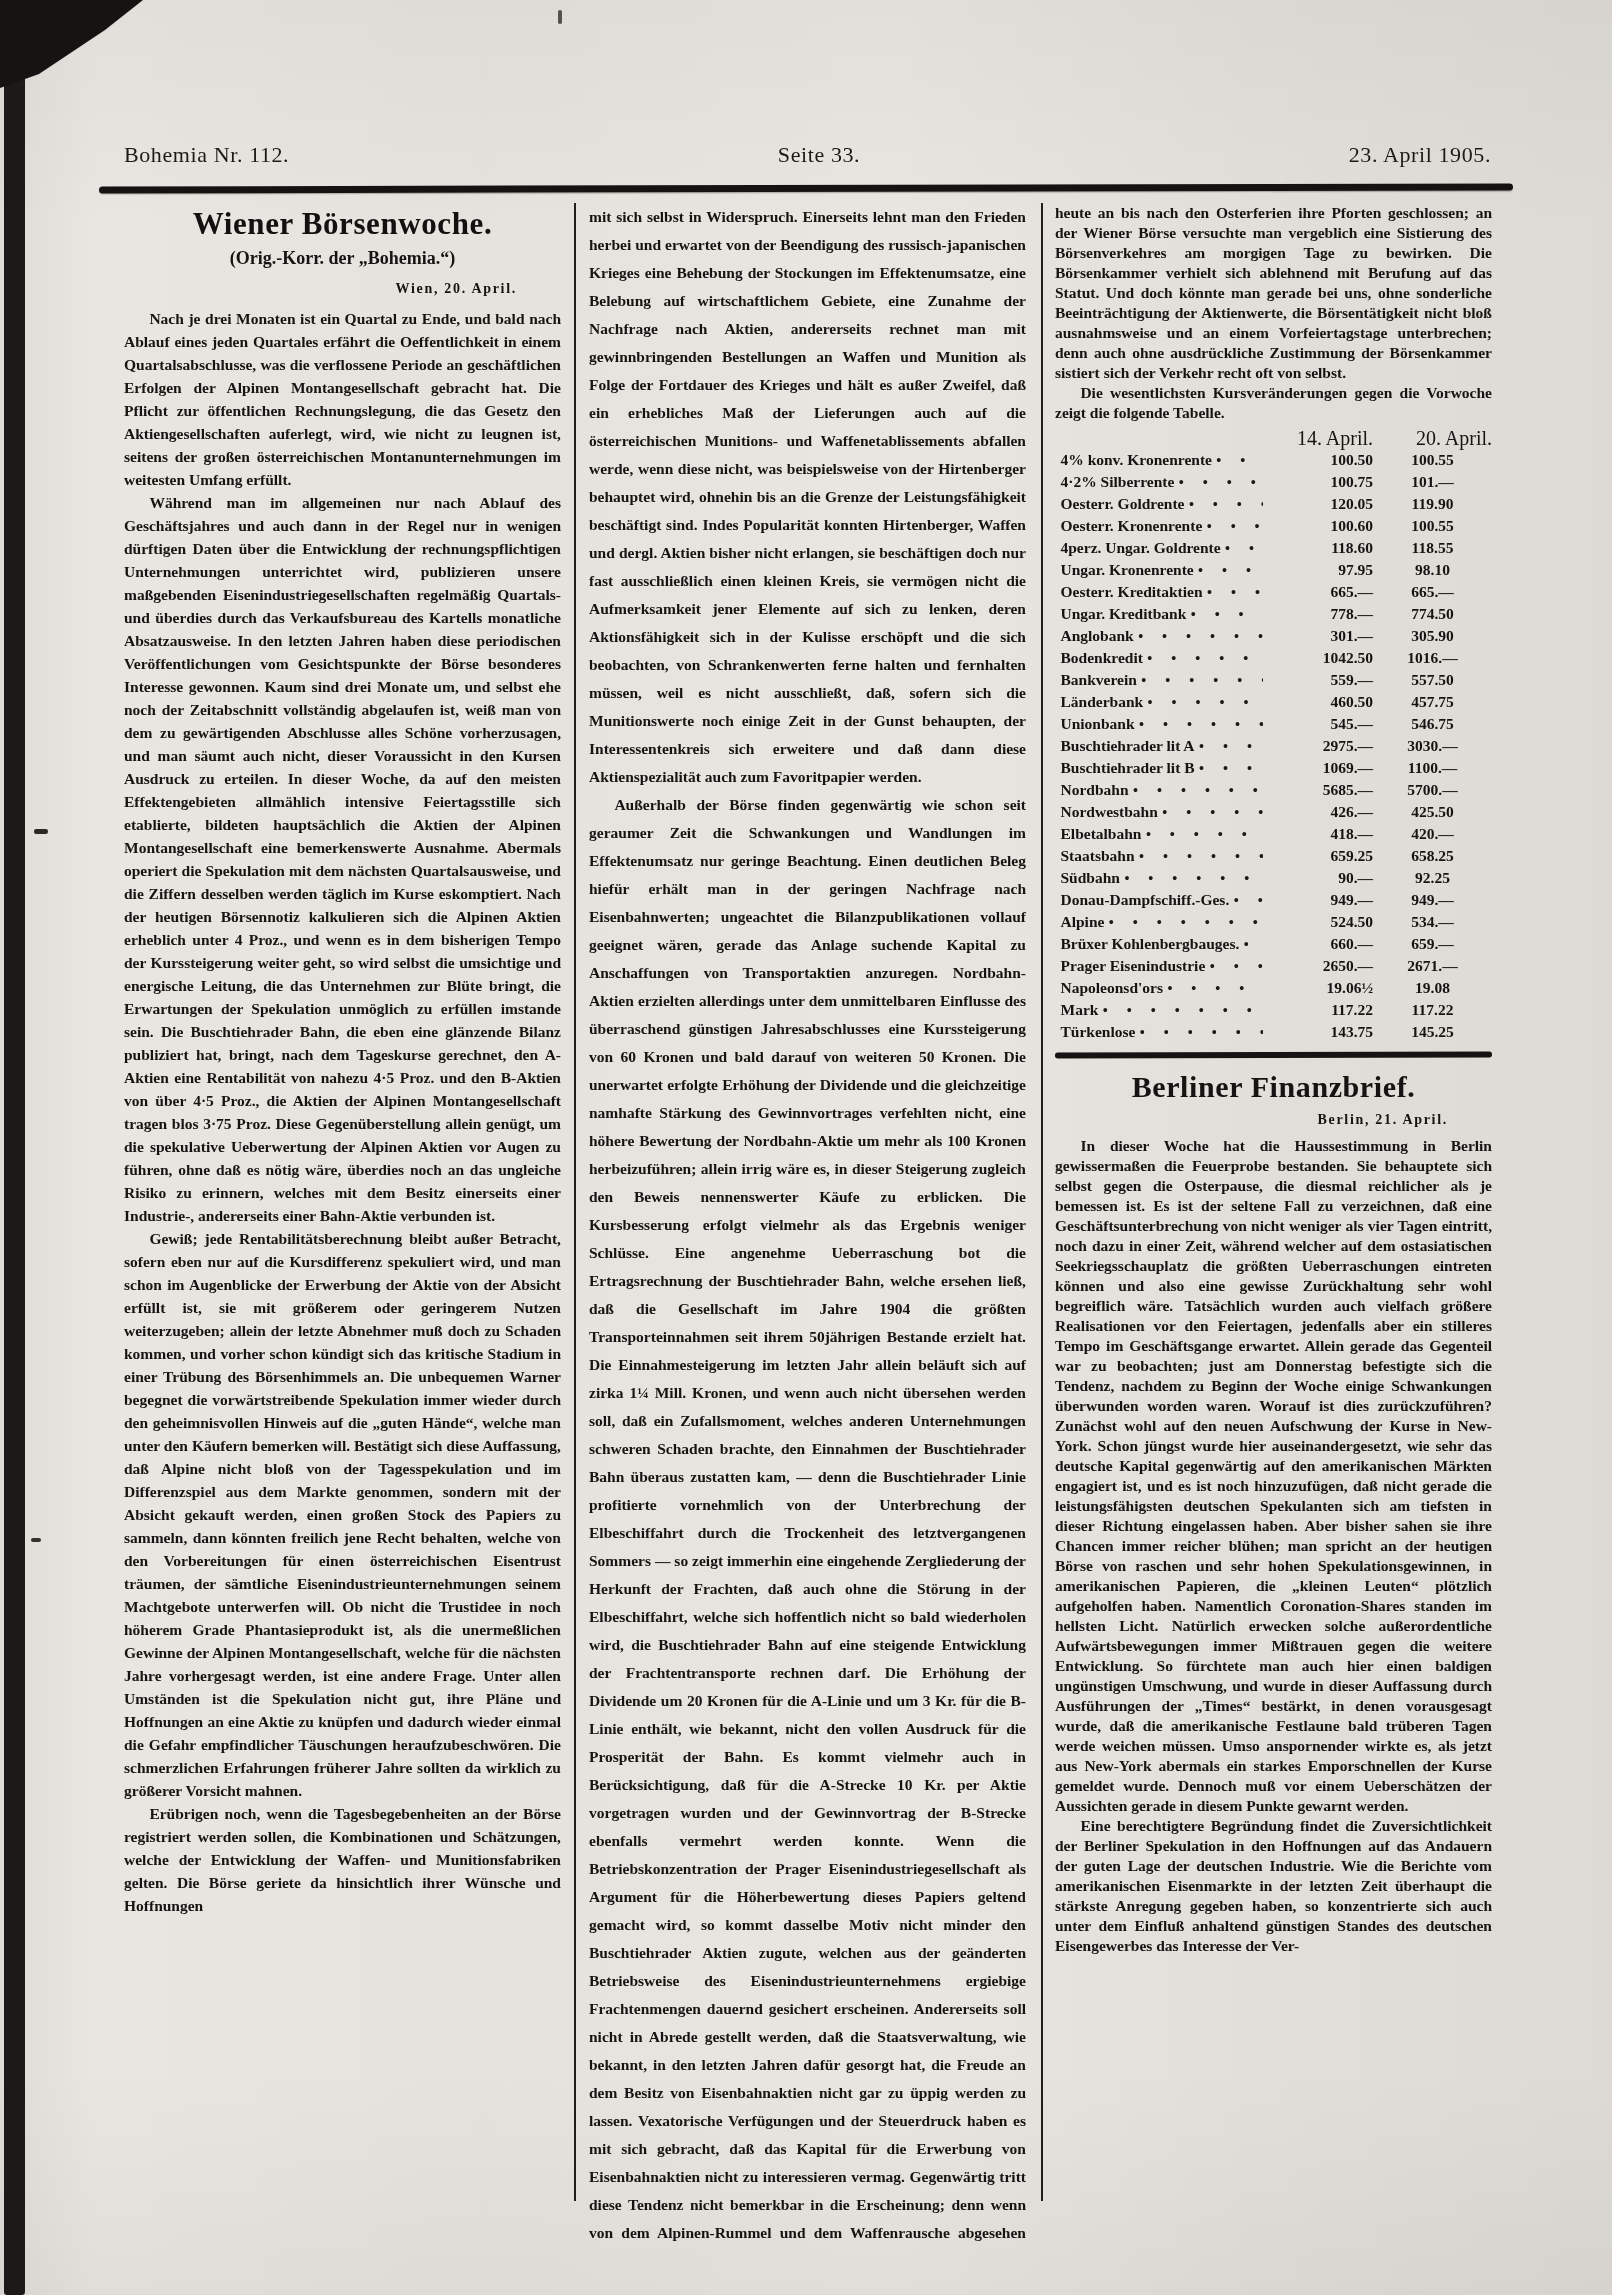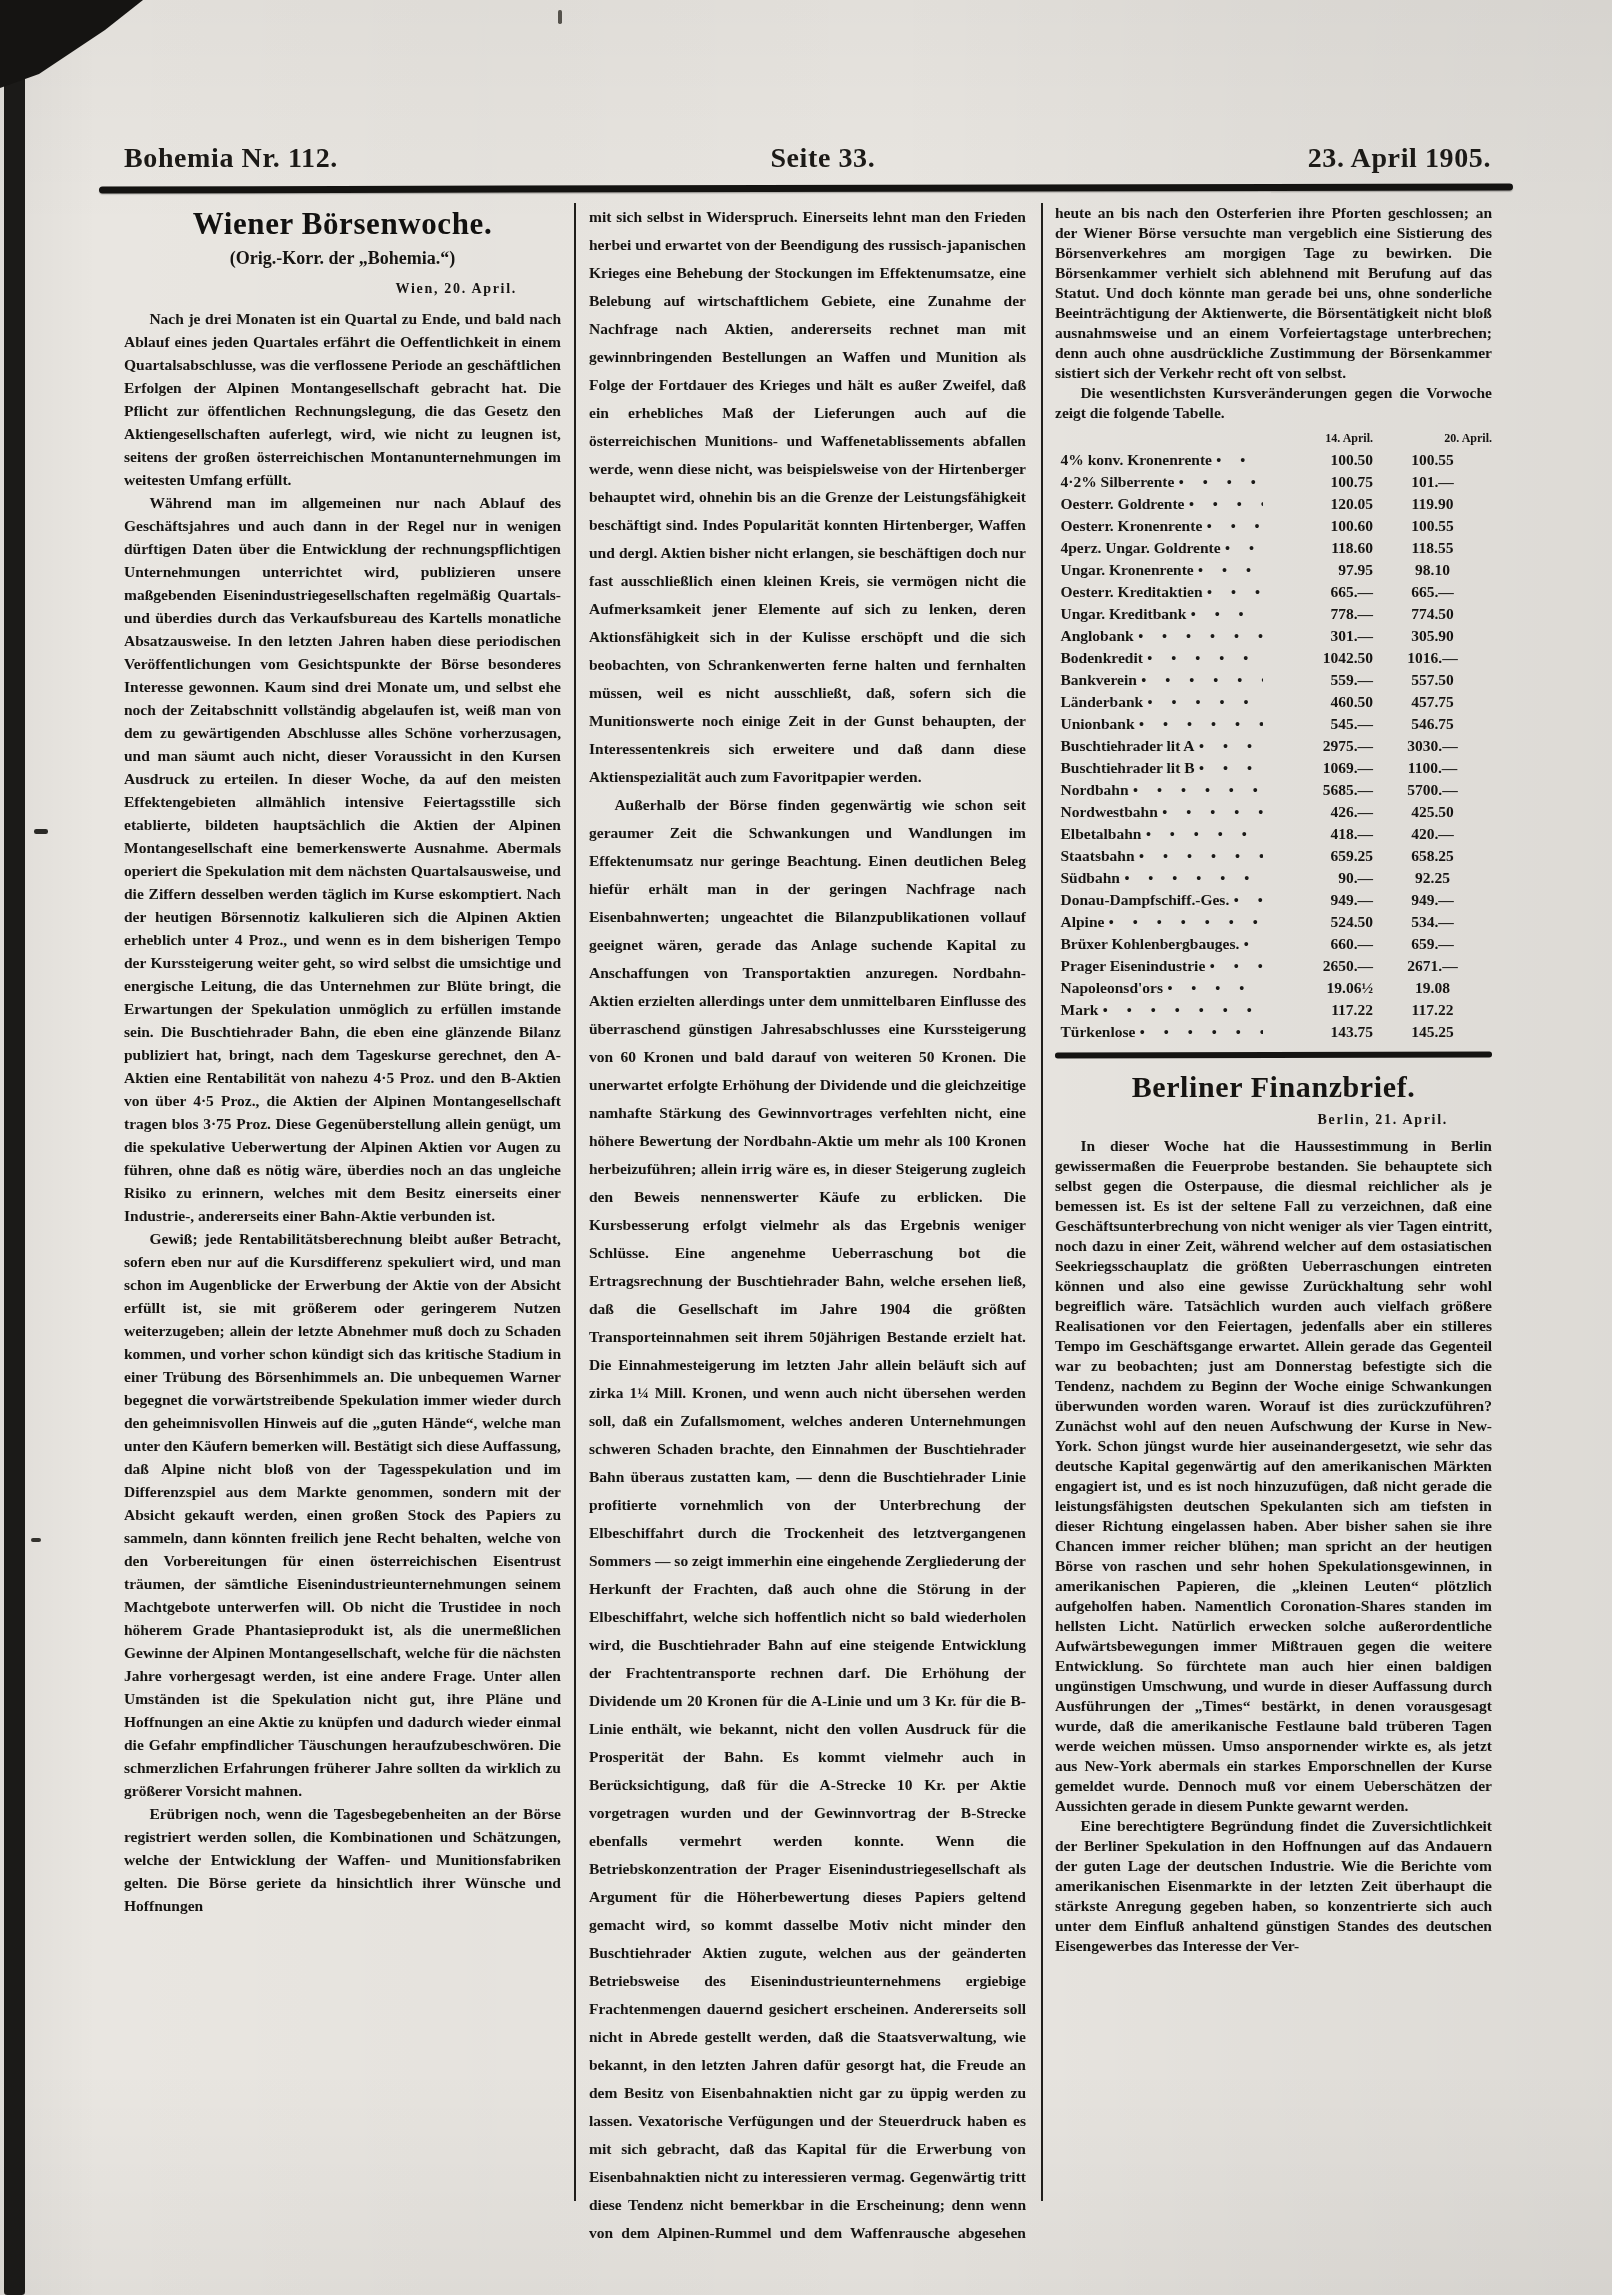--- a/index.html
+++ b/index.html
@@ -16,21 +16,21 @@
   .edge-strip{position:absolute;left:4.4px;top:0;width:21px;height:2295px;background:#1b1a18;border-radius:3.3px;}
   .corner-wedge{position:absolute;left:0;top:0;width:166px;height:88px;background:#151412;
     clip-path:polygon(0 0,143px 0,105px 30px,39px 74px,0 88px);}
   .speck1{position:absolute;left:34px;top:829px;width:14.3px;height:5px;background:#2a2926;border-radius:2.2px;}
   .speck2{position:absolute;left:31px;top:1538px;width:10px;height:4.4px;background:#34322e;border-radius:2.2px;}
   .speck3{position:absolute;left:558px;top:10px;width:4.4px;height:14.3px;background:#55524c;border-radius:1.7px;}
 
   .masthead{
     position:absolute;left:124px;top:142px;width:1367px;
     display:flex;justify-content:space-between;align-items:baseline;
-    font-size:28px;font-weight:bold;letter-spacing:0.6px;color:#1c1a17;
+    font-size:22px;font-weight:normal;letter-spacing:0.6px;color:#1c1a17;
   }
   .head-rule{
     position:absolute;left:99px;top:185px;width:1414px;height:7.2px;
     background:#141311;border-radius:3.9px;transform:rotate(-0.12deg);
     box-shadow:0 1.1px 1.1px rgba(0,0,0,0.25);
   }
   .columns{position:absolute;left:0;top:203px;width:1612px;height:2042px;overflow:hidden;}
   .col{position:absolute;top:0;text-align:justify;}
   .col1{left:124px;width:437px;font-size:15.5px;line-height:23px;font-weight:bold;}
   .col2{left:589px;width:437px;font-size:15.5px;line-height:28px;font-weight:bold;}
@@ -43,21 +43,21 @@
   .col p.noindent{text-indent:0;}
   .article-title{
     margin:3.3px 0 5.5px 0;text-align:center;font-size:31px;line-height:35px;
     font-weight:bold;letter-spacing:0.6px;color:#121110;text-indent:0;
   }
   .subtitle{text-align:center;font-size:18px;font-weight:bold;margin-bottom:7.7px;}
   .dateline{text-align:right;padding-right:44px;font-size:14px;font-weight:bold;
     letter-spacing:1.7px;margin-bottom:6.6px;}
 
   
-  .thead{display:flex;justify-content:flex-end;font-size:12px;font-weight:bold;
+  .thead{display:flex;justify-content:flex-end;font-size:20px;font-weight:normal;
     margin-top:4.4px;line-height:22px;}
   .thead .th1{width:116px;text-align:right;}
   .thead .th2{width:119px;text-align:right;}
   .trow{display:flex;align-items:baseline;line-height:21px;font-size:15.5px;font-weight:bold;}
   .tname{white-space:nowrap;padding-left:5.5px;}
   .tdots{flex:1;overflow:hidden;white-space:nowrap;padding:0 4.4px;color:#1b1a18;}
   .tdots::before{content:"• • • • • • • • • • • • • • • • • • • •";letter-spacing:7.7px;font-size:14.3px;}
   .tv1{width:110px;text-align:right;white-space:nowrap;}
   .tv2{width:119px;text-align:center;white-space:nowrap;}
 

